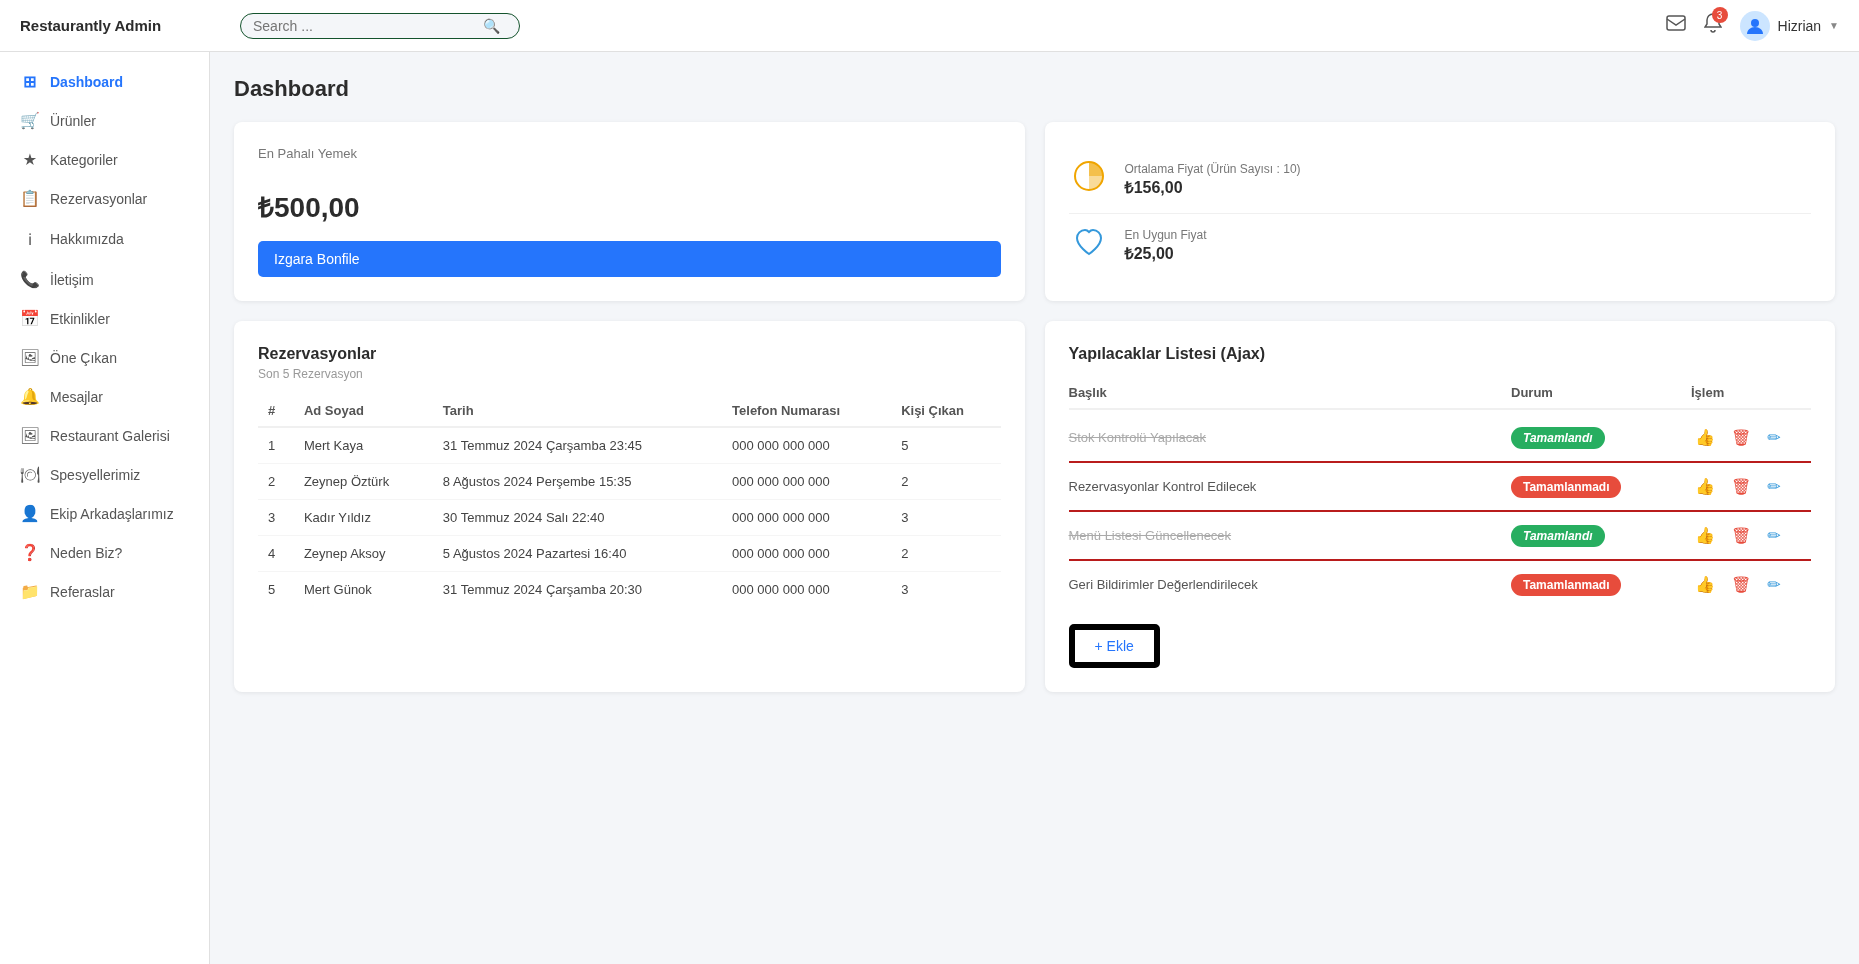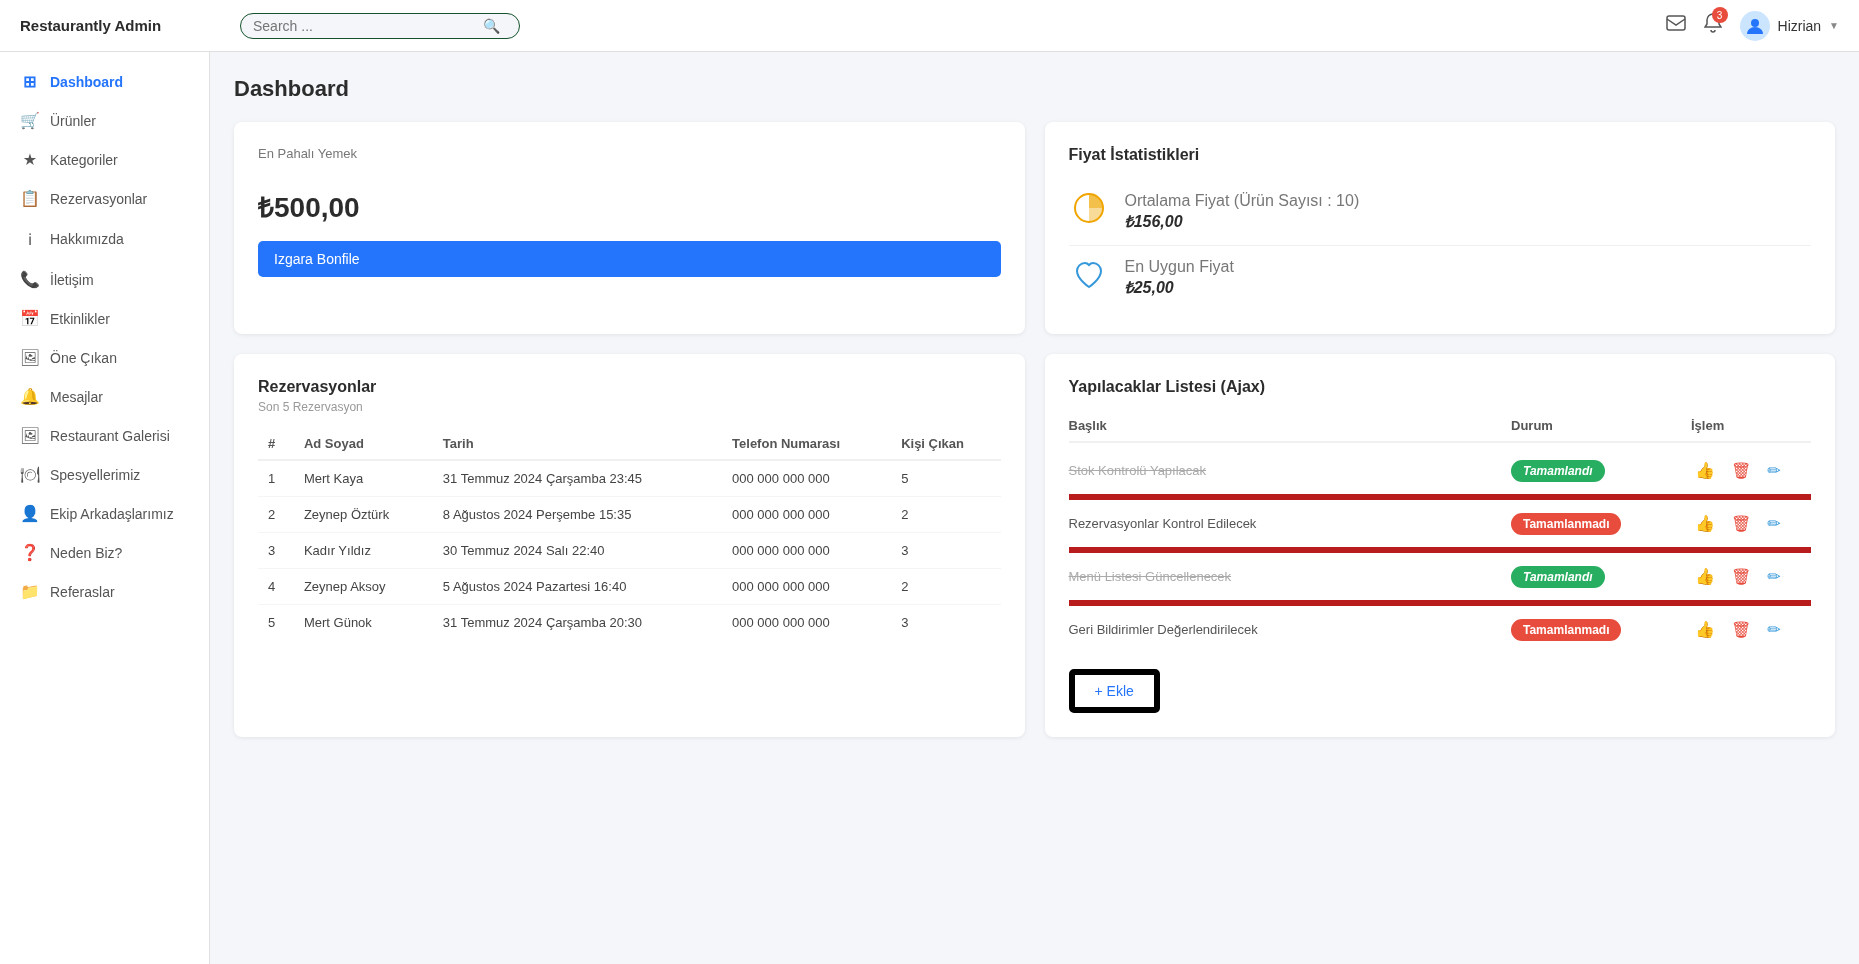--- a/index.html
+++ b/index.html
@@ -74,22 +74,22 @@
       cursor: pointer; text-align: left;
     }
 
     
     .price-stat-row {
       display: flex; align-items: center; gap: 16px; padding: 12px 0;
       border-bottom: 1px solid #f0f0f0;
     }
     .price-stat-row:last-child { border-bottom: none; }
     .stat-icon { font-size: 28px; width: 40px; text-align: center; }
-    .stat-label { font-size: 16px; color: #777; }
-    .stat-value { font-size: 16px; font-weight: 700; color: #2c2c2c; font-style: italic; }
+    .stat-label { font-size: 12px; color: #777; }
+    .stat-value { font-size: 16px; font-weight: 700; color: #2c2c2c; }
 
     
     .bottom-row { display: flex; gap: 20px; }
     .bottom-left { flex: 1; }
     .bottom-right { flex: 1; }
 
     .section-title { font-size: 16px; font-weight: 700; color: #2c2c2c; margin-bottom: 4px; }
     .section-subtitle { font-size: 12px; color: #999; margin-bottom: 14px; }
 
     
@@ -106,21 +106,21 @@
     .row-num { color: #888; }
 
     
     .todo-header-row {
       display: grid; grid-template-columns: 1fr 180px 120px;
       padding: 8px 0; border-bottom: 2px solid #f0f0f0; margin-bottom: 4px;
     }
     .todo-header-cell { font-size: 13px; font-weight: 600; color: #555; }
     .todo-row {
       display: grid; grid-template-columns: 1fr 180px 120px;
-      align-items: center; padding: 12px 0; border-bottom: 6px solid #b91c1c;
+      align-items: center; padding: 12px 0; border-bottom: 2px solid #b91c1c;
     }
     .todo-row:last-child { border-bottom: none; }
     .todo-title { font-size: 13px; color: #555; }
     .todo-title.done { text-decoration: line-through; color: #aaa; }
     .badge {
       display: inline-block; padding: 4px 12px; border-radius: 12px;
       font-size: 12px; font-weight: 600; color: #fff;
     }
     .badge-done { background: #27ae60; font-style: italic; }
     .badge-pending { background: #e74c3c; }
@@ -239,21 +239,20 @@
 
     <div class="cards-row">
 
       <div class="card card-left">
         <div class="card-label">En Pahalı Yemek</div>
         <div class="card-value">₺500,00</div>
         <button class="highlight-btn">Izgara Bonfile</button>
       </div>
 
       <div class="card card-right">
-        <div class="section-title" style="margin-bottom:14px;">Fiyat İstatistikleri</div>
 
         <div class="price-stat-row">
           <div class="stat-icon">
             <svg width="36" height="36" viewBox="0 0 36 36">
               <circle cx="18" cy="18" r="14" fill="none" stroke="#f0a500" stroke-width="2"></circle>
               <path d="M18 18 L18 4 A14 14 0 0 1 32 18 Z" fill="#f0a500" opacity="0.7"></path>
               <path d="M18 18 L32 18 A14 14 0 0 1 18 32 Z" fill="#f0a500" opacity="0.4"></path>
             </svg>
           </div>
           <div>

